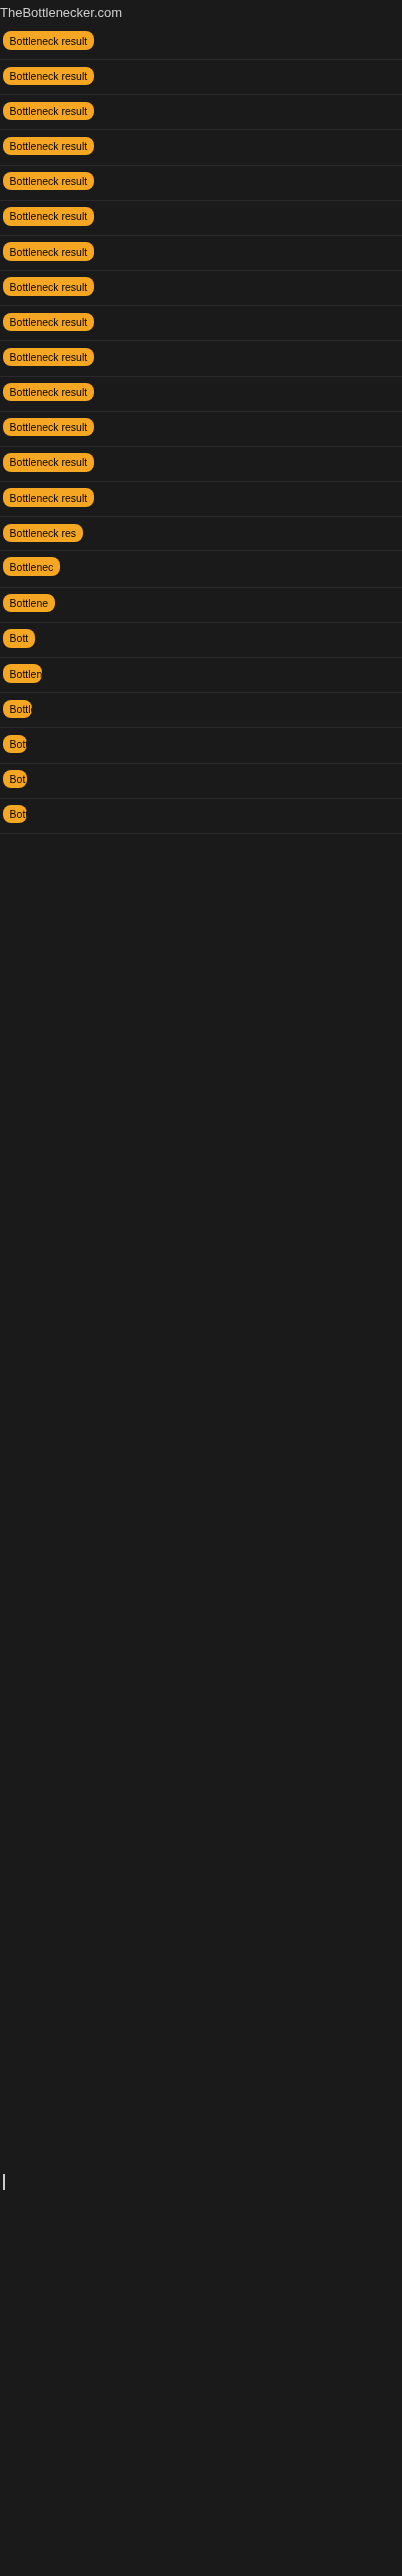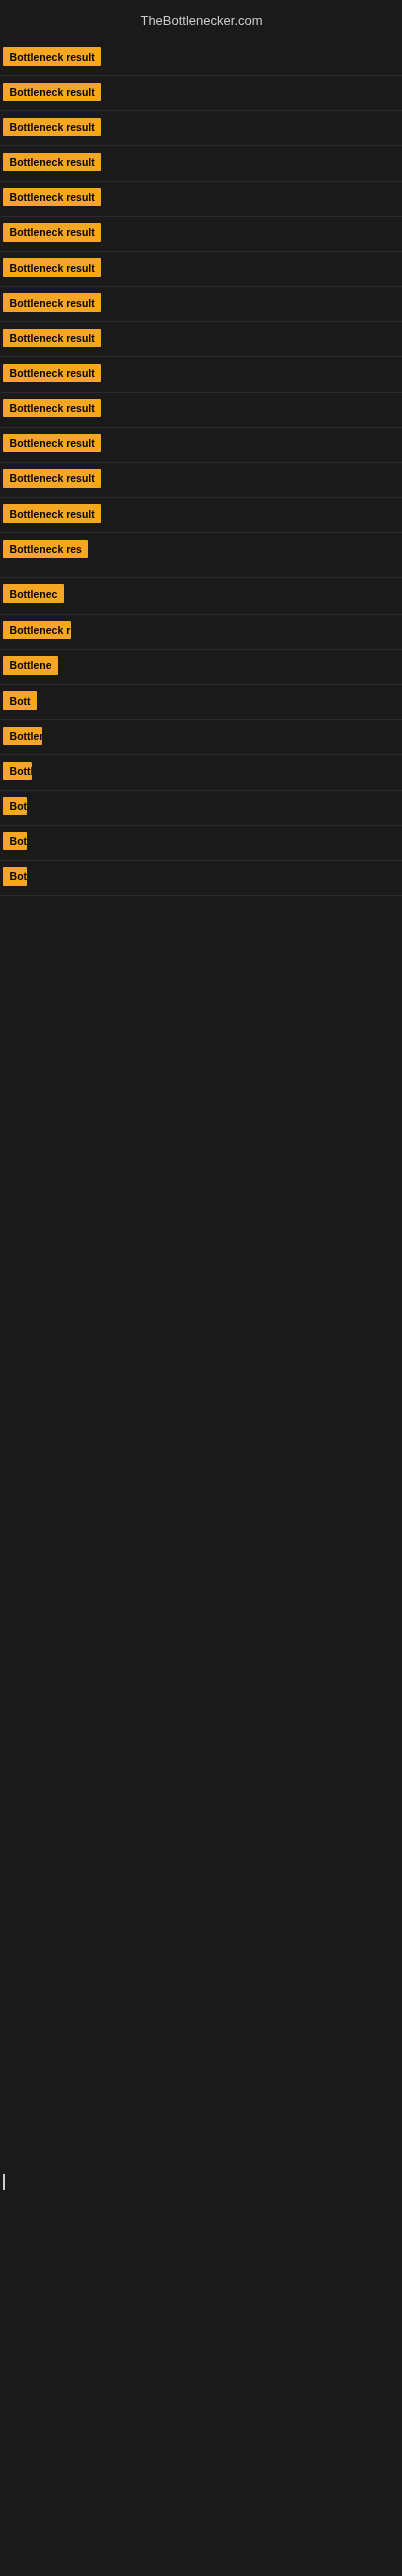--- a/index.html
+++ b/index.html
@@ -10,35 +10,35 @@
 
     body {
       width: 403px;
       min-height: 2576px;
       background-color: #1a1a1a;
       font-family: Arial, sans-serif;
       position: relative;
     }
 
     .site-title {
-      text-align: center;
+      text-align: left;
       color: #cccccc;
       font-size: 13px;
-      padding: 13px 0;
+      padding: 5px 0;
       background-color: #1a1a1a;
     }
 
     .bottleneck-badge {
       display: inline-block;
       background-color: #f5a623;
       color: #000000;
       font-size: 10.5px;
-      font-weight: bold;
+      font-weight: normal;
       padding: 3.2px 6.4px;
-      border-radius: 1px;
+      border-radius: 8px;
       white-space: nowrap;
       overflow: hidden;
     }
 
     .result-row {
       padding: 8px 3.2px;
       border-bottom: 0.8px solid #2a2a2a;
     }
 
     .cursor-line {
@@ -62,23 +62,22 @@
     <div class="result-row" style="padding-top: 6.4px; padding-bottom: 6.4px;"><span class="bottleneck-badge">Bottleneck result</span></div>
     <div class="result-row" style="padding-top: 6.4px; padding-bottom: 6.4px;"><span class="bottleneck-badge">Bottleneck result</span></div>
     <div class="result-row" style="padding-top: 6.4px; padding-bottom: 6.4px;"><span class="bottleneck-badge">Bottleneck result</span></div>
     <div class="result-row" style="padding-top: 6.4px; padding-bottom: 6.4px;"><span class="bottleneck-badge">Bottleneck result</span></div>
     <div class="result-row" style="padding-top: 6.4px; padding-bottom: 6.4px;"><span class="bottleneck-badge">Bottleneck result</span></div>
     <div class="result-row" style="padding-top: 6.4px; padding-bottom: 6.4px;"><span class="bottleneck-badge">Bottleneck result</span></div>
     <div class="result-row" style="padding-top: 6.4px; padding-bottom: 6.4px;"><span class="bottleneck-badge">Bottleneck result</span></div>
     <div class="result-row" style="padding-top: 6.4px; padding-bottom: 6.4px;"><span class="bottleneck-badge">Bottleneck result</span></div>
     <div class="result-row" style="padding-top: 6.4px; padding-bottom: 6.4px;"><span class="bottleneck-badge">Bottleneck result</span></div>
     <div class="result-row" style="padding-top: 6.4px; padding-bottom: 6.4px;"><span class="bottleneck-badge">Bottleneck result</span></div>
-    <div class="result-row" style="padding-top: 6.4px; padding-bottom: 16px;"><span class="bottleneck-badge" style="max-width: 87px;">Bottleneck res</span></div>
+    <div class="result-row" style="padding-top: 6.4px; padding-bottom: 5px;"><span class="bottleneck-badge" style="max-width: 87px;">Bottleneck res</span></div>
     <div class="result-row" style="padding-top: 6.4px; padding-bottom: 8px;"><span class="bottleneck-badge" style="max-width: 77px;">Bottlenec</span></div>
-    <div class="result-row" style="padding-top: 6.4px; padding-bottom: 6.4px;"><span class="bottleneck-badge" style="max-width: 68px;">Bottleneck r</span></div>
     <div class="result-row" style="padding-top: 6.4px; padding-bottom: 6.4px;"><span class="bottleneck-badge" style="max-width: 58px;">Bottlene</span></div>
     <div class="result-row" style="padding-top: 6.4px; padding-bottom: 6.4px;"><span class="bottleneck-badge" style="max-width: 48px;">Bott</span></div>
     <div class="result-row" style="padding-top: 6.4px; padding-bottom: 6.4px;"><span class="bottleneck-badge" style="max-width: 39px;">Bottlene</span></div>
     <div class="result-row" style="padding-top: 6.4px; padding-bottom: 6.4px;"><span class="bottleneck-badge" style="max-width: 29px;">Bottle</span></div>
     <div class="result-row" style="padding-top: 6.4px; padding-bottom: 6.4px;"><span class="bottleneck-badge" style="max-width: 24px;">Bottleneck</span></div>
     <div class="result-row" style="padding-top: 6.4px; padding-bottom: 6.4px;"><span class="bottleneck-badge" style="max-width: 24px;">Bot</span></div>
     <div class="result-row" style="padding-top: 6.4px; padding-bottom: 6.4px;"><span class="bottleneck-badge" style="max-width: 24px;">Bottlen</span></div>
   </div>
 
 <div class="cursor-line" id="cursor-line" style="top: 2174px;"></div>

